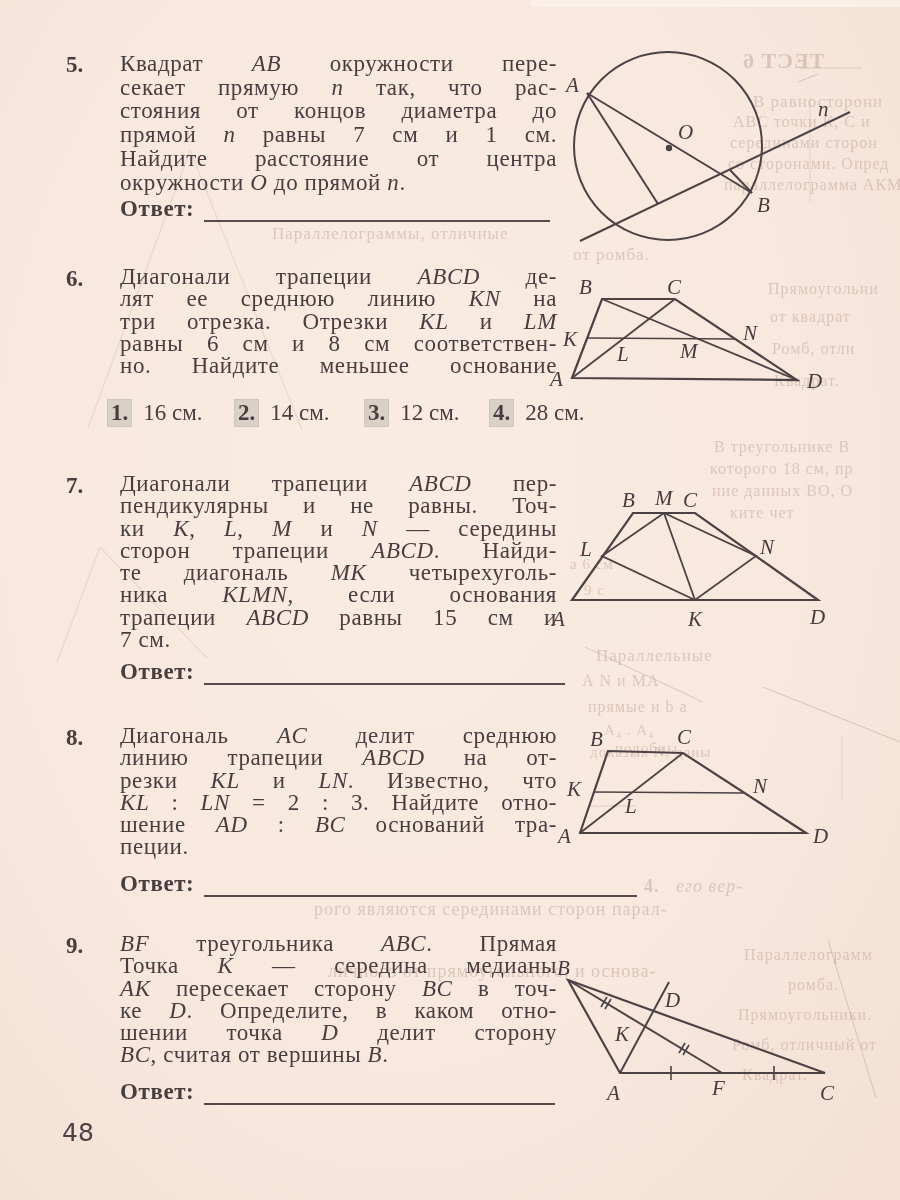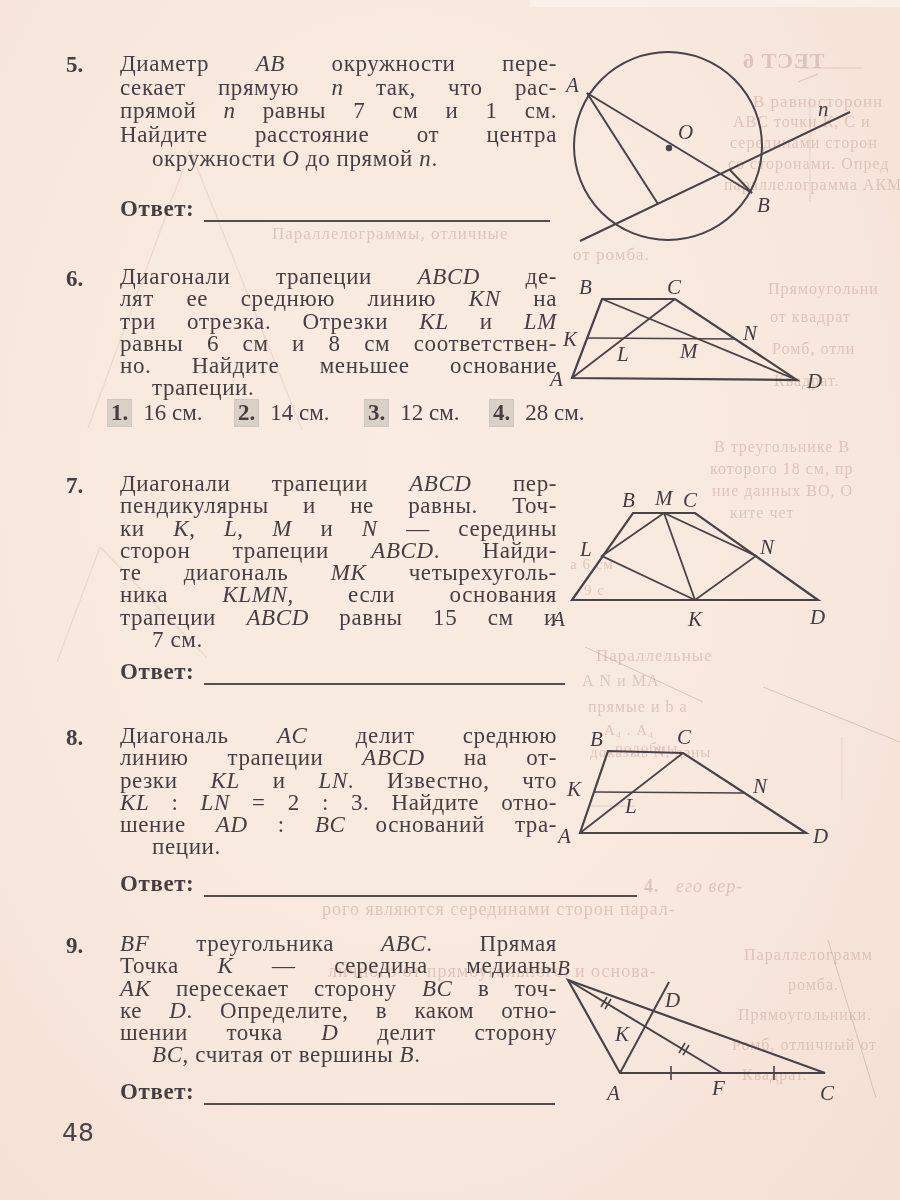--- a/index.html
+++ b/index.html
@@ -16,21 +16,21 @@
   #bleed-layer span.m{transform:scaleX(-1);}
   #ghost-lines{position:absolute;top:0;left:0;z-index:1;pointer-events:none;}
 
   
   .problem{position:absolute;left:66px;width:491px;z-index:2;}
   .pnum{position:absolute;left:0;top:0;font-weight:bold;font-size:23px;}
   .ptext{margin-left:54px;width:437px;font-size:23px;letter-spacing:.6px;}
   .lh-a .ptext{line-height:23.7px;}
   .lh-b .ptext{line-height:22.3px;}
   .pline{text-align:justify;text-align-last:justify;}
-  .pline.last{text-align-last:left;margin-left:32px;}
+  .pline.last{text-align-last:left;}
   .v{font-style:italic;}
 
   .answer-row{position:absolute;left:120px;display:flex;align-items:center;z-index:2;}
   .answer-label{font-weight:bold;font-size:23px;letter-spacing:.6px;}
   .answer-line{flex:1;border-bottom:2px solid #564c4e;margin-left:10px;height:24px;}
 
   .choices{position:absolute;left:0;top:0;width:900px;z-index:2;}
   .choice{position:absolute;font-size:23px;white-space:nowrap;}
   .choice-num{font-weight:bold;background:#d9d0c8;box-shadow:0 0 0 1px #d0c6bd;padding:0 3px 1px 3px;margin-right:12px;}
 
@@ -65,21 +65,21 @@
     <span class="" style="left: 570px; top: 556px; font-size: 15px;">а 6 см</span>
     <span class="" style="left: 584px; top: 582px; font-size: 15px;">9 с</span>
     <span class="" style="left: 596px; top: 646px; font-size: 17px;">Параллельные</span>
     <span class="" style="left: 582px; top: 672px; font-size: 16px;">А N  и  МА</span>
     <span class="" style="left: 588px; top: 698px; font-size: 16px;">прямые  и  b  а</span>
     <span class="" style="left: 604px; top: 722px; font-size: 15px;">А₄ . А₄</span>
     <span class="" style="left: 590px; top: 744px; font-size: 15px;">доказыв   N, даны</span>
     <span class="" style="left: 615px; top: 740px; font-size: 15px;">подобны</span>
     <span class="b " style="left: 644px; top: 876px; font-size: 18px;">4.</span>
     <span class="" style="left: 676px; top: 876px; font-size: 18px; font-style: italic;">его вер-</span>
-    <span class="" style="left: 322px; top: 899px; font-size: 18px;">рого являются серединами сторон парал-</span>
+    <span class="" style="left: 314px; top: 899px; font-size: 18px;">рого являются серединами сторон парал-</span>
     <span class="" style="left: 328px; top: 921px; font-size: 18px; margin-top: 40px;">личного от прямоугольного. и основа-</span>
     <span class="" style="left: 744px; top: 946px; font-size: 16px;">Параллелограмм</span>
     <span class="" style="left: 788px; top: 976px; font-size: 16px;">ромба.</span>
     <span class="" style="left: 738px; top: 1006px; font-size: 16px;">Прямоугольники.</span>
     <span class="" style="left: 732px; top: 1036px; font-size: 16px;">Ромб, отличный от</span>
     <span class="" style="left: 742px; top: 1066px; font-size: 16px;">Квадрат.</span>
   </div>
 
 <svg id="ghost-lines" width="900" height="1200">
   <g stroke="#c9aca1" stroke-width="1.3" opacity="0.3" fill="none">
@@ -88,22 +88,23 @@
     <path d="M810,97 L810,202 M800,68 L862,68 M842,737 L842,800 M588,806 L635,806"></path>
   </g>
   <g stroke="#b89f94" stroke-width="1" opacity="0.5" fill="none">
     <path d="M585,647 L703,702 M763,687 L900,742 M798,82 L818,74 M828,940 L876,1098"></path>
   </g>
 </svg>
 
 <section class="problem lh-a" style="top:52px">
   <div class="pnum">5.</div>
   <div class="ptext">
-    <div class="pline"><span>Диаметр </span><span class="v">AB</span><span> окружности пере-</span></div>
+    <div class="pline"><span>Квадрат </span><span class="v">AB</span><span> окружности пере-</span></div>
     <div class="pline"><span>секает прямую </span><span class="v">n</span><span> так, что рас-</span></div>
+    <div class="pline"><span>стояния от концов диаметра до</span></div>
     <div class="pline"><span>прямой </span><span class="v">n</span><span> равны 7 см и 1 см.</span></div>
     <div class="pline"><span>Найдите расстояние от центра</span></div>
     <div class="pline last"><span>окружности </span><span class="v">O</span><span> до прямой </span><span class="v">n</span><span>.</span></div>
   </div>
 </section>
 <div class="answer-row" style="top:196px;width:430px">
   <span class="answer-label">Ответ:</span>
   <span class="answer-line"></span>
 </div>
 
@@ -121,21 +122,20 @@
 </svg>
 
 <section class="problem lh-b" style="top:266px">
   <div class="pnum">6.</div>
   <div class="ptext">
     <div class="pline"><span>Диагонали трапеции </span><span class="v">ABCD</span><span> де-</span></div>
     <div class="pline"><span>лят ее среднюю линию </span><span class="v">KN</span><span> на</span></div>
     <div class="pline"><span>три отрезка. Отрезки </span><span class="v">KL</span><span> и </span><span class="v">LM</span></div>
     <div class="pline"><span>равны 6 см и 8 см соответствен-</span></div>
     <div class="pline"><span>но. Найдите меньшее основание</span></div>
-    <div class="pline last"><span>трапеции.</span></div>
   </div>
 </section>
 <div class="choices" style="top:400px">
   <span class="choice" style="left:108px">
     <span class="choice-num">1.</span><span>16 см.</span>
   </span>
   <span class="choice" style="left:235px">
     <span class="choice-num">2.</span><span>14 см.</span>
   </span>
   <span class="choice" style="left:365px">

